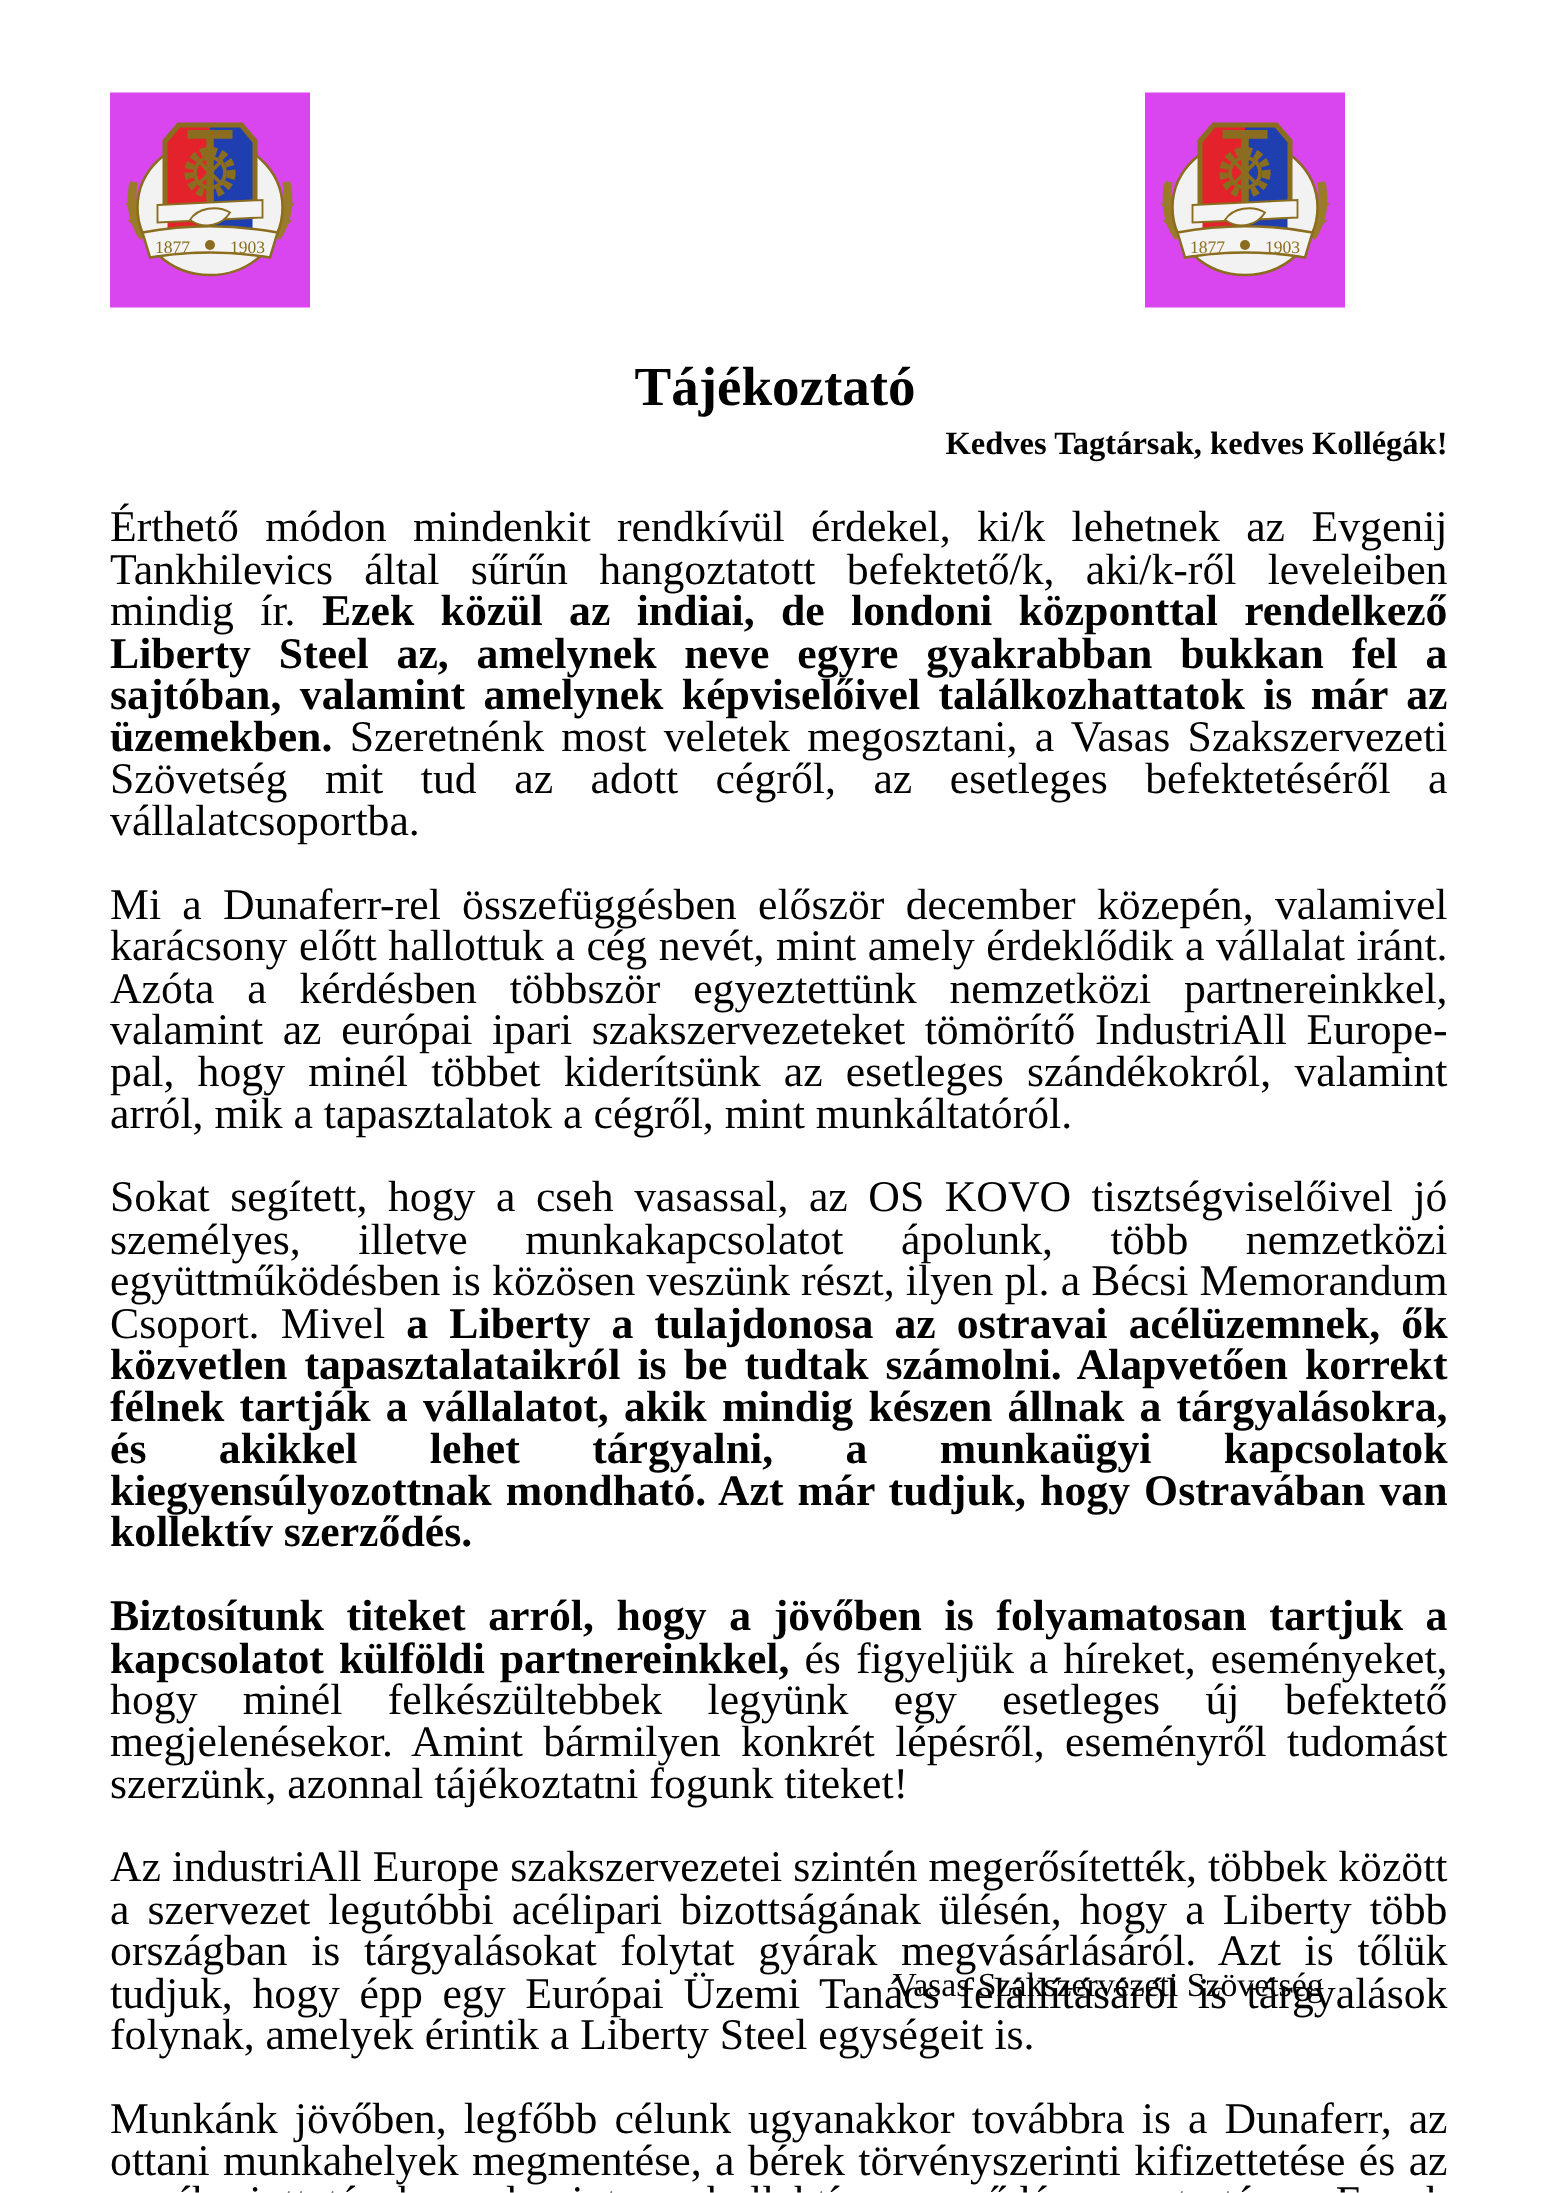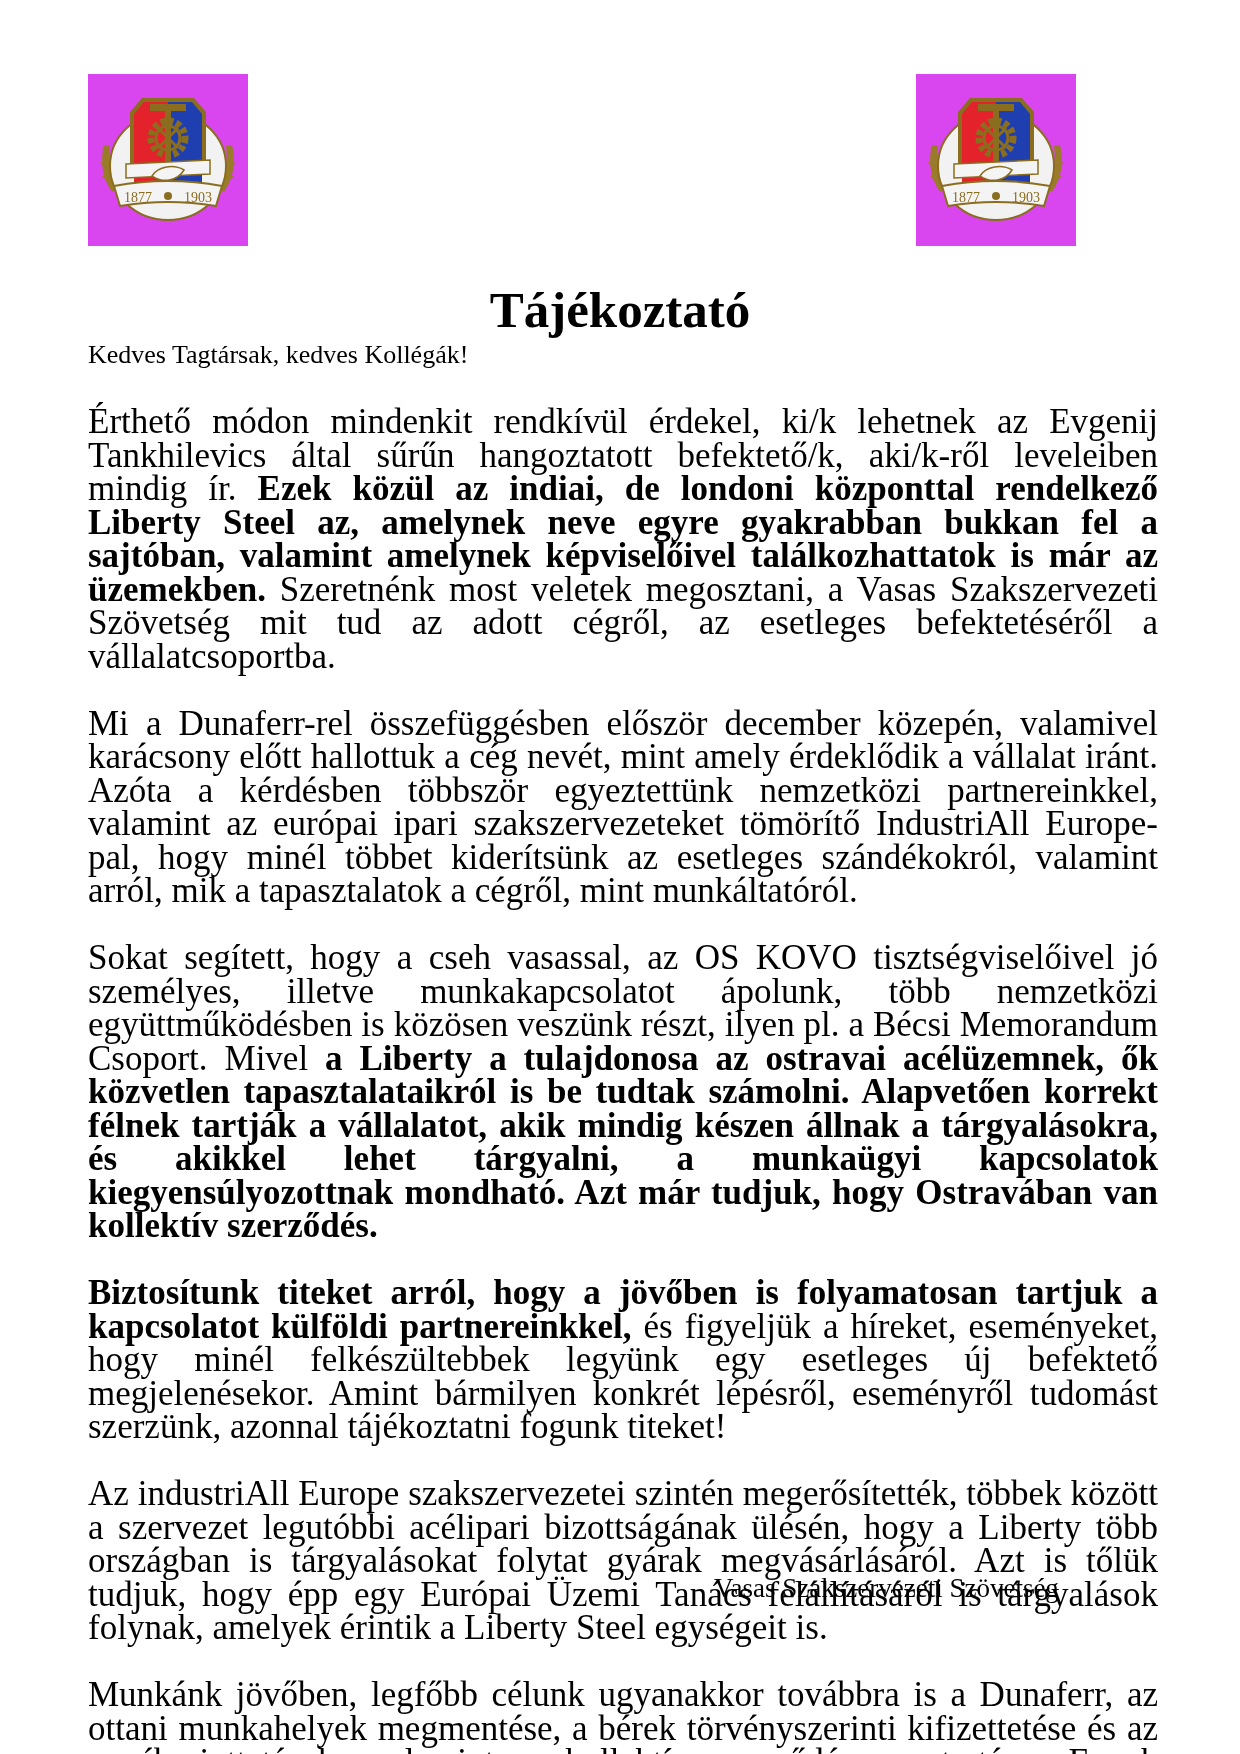--- a/index.html
+++ b/index.html
@@ -3,23 +3,23 @@
 <meta charset="utf-8">
 <style>
   html, body { margin: 0; padding: 0; background: #ffffff; }
   body { width: 1240px; height: 1754px; position: relative; overflow: hidden;
          font-family: "Liberation Serif", "DejaVu Serif", serif; color: #000; }
   .logo-box { position: absolute; top: 74px; width: 160px; height: 172px; background: #d946ef; }
   .logo-left { left: 88px; }
   .logo-right { left: 916px; }
   .logo-box svg { position: absolute; left: 10px; top: 16px; width: 140px; height: 132px; }
   .title { position: absolute; top: 284px; left: 0; width: 1240px; text-align: center;
-           font-weight: bold; font-size: 51px; line-height: 52px; margin: 0; }
+           font-weight: bold; font-size: 44px; line-height: 52px; margin: 0; }
   .content { position: absolute; left: 88px; top: 338px; width: 1070px; }
-  .greeting { font-weight: normal; font-size: 26px; line-height: 33.5px; margin: 0 0 33.5px 0; }
+  .greeting { font-weight: bold; font-size: 26px; line-height: 33.5px; margin: 0 0 33.5px 0; text-align: right; }
   .para { font-size: 35px; line-height: 33.5px; text-align: justify; margin: 0 0 33.5px 0; }
   .para b { font-weight: bold; }
   .signature { position: absolute; left: 714px; top: 1572px; font-size: 27px; line-height: 33.5px; white-space: nowrap; }
 </style>
 </head>
 <body>
 
 <div class="logo-box logo-left">
   <svg viewBox="0 0 140 132">
 

